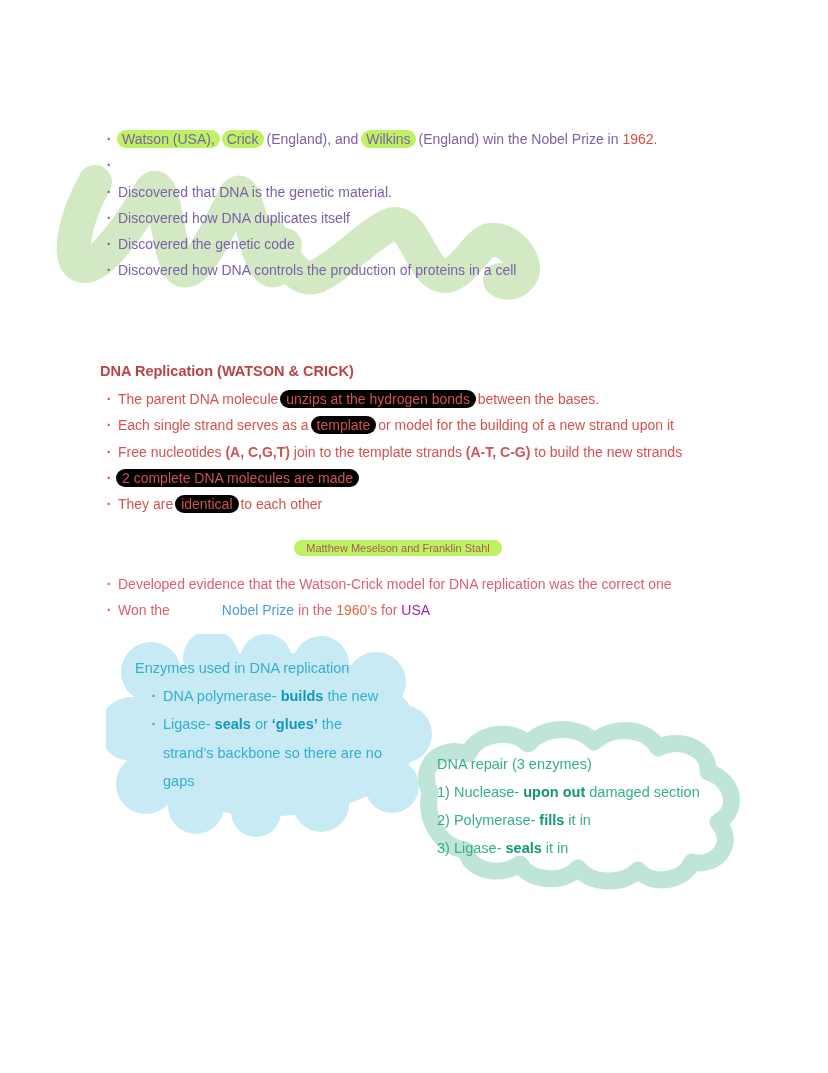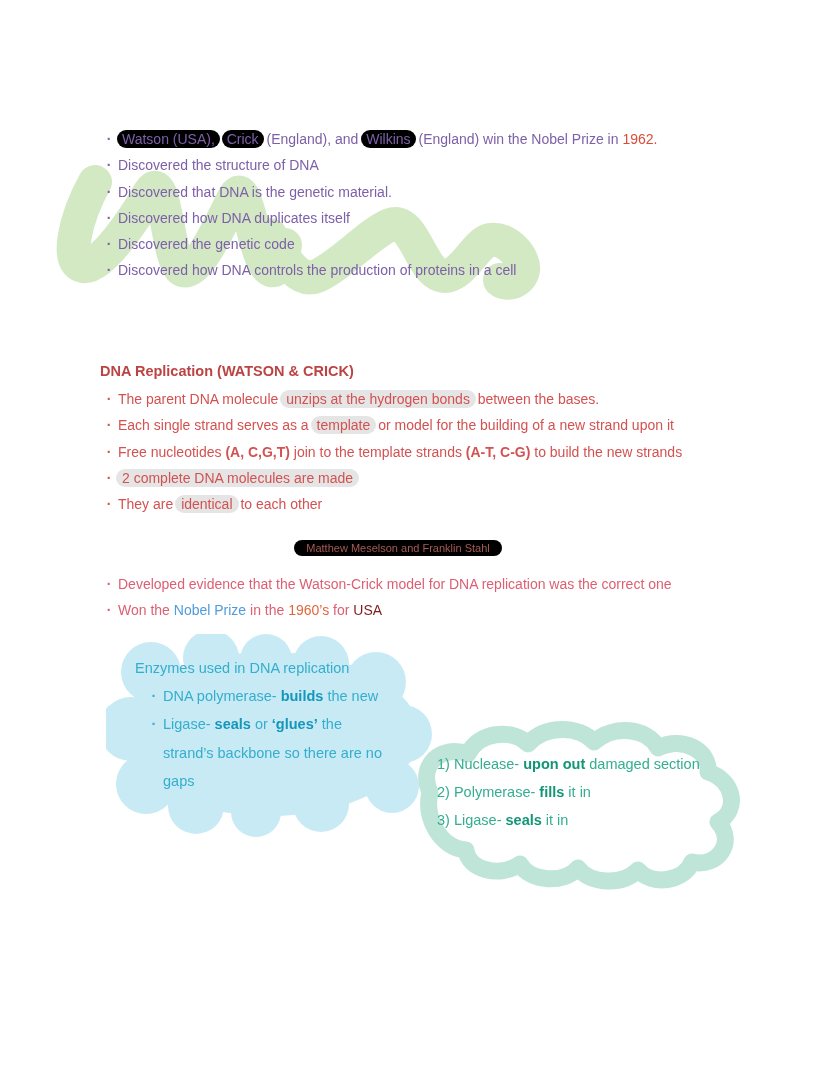--- a/index.html
+++ b/index.html
@@ -10,28 +10,28 @@
   }
   .abs{position:absolute;}
   .line{white-space:nowrap;line-height:26.3px;font-size:14px;display:flex;align-items:baseline;}
   .dot{display:inline-block;width:18px;text-align:center;flex:0 0 18px;font-weight:bold;}
   
   .purple{color:#7e60a8;}
   .red{color:#d45151;}
   .red-head{color:#bc4343;font-size:14.5px;line-height:26px;font-weight:bold;}
   .maroon{color:#a85a55;}
   .pinkred{color:#dc5f72;}
-  .c-blue{color:#4f9bdc;}
+  .c-blue{color:#4f9bdc;margin-left:48px;}
   .c-orange{color:#e2663c;}
-  .c-usa{color:#7f1d1d;margin-top:36px;}
+  .c-usa{color:#a21caf;margin-top:36px;}
   .c-year{color:#db4b38;}
   .bold{font-weight:bold;}
   
-  .hl-green{background:#000000;border-radius:9px;padding:1px 5px;margin:0 -1px;}
-  .hl-pink{background:#e5e5e5;border-radius:10px;padding:1px 6px;margin:18px -2px;}
+  .hl-green{background:#bef264;border-radius:9px;padding:1px 5px;margin:0 -1px;}
+  .hl-pink{background:#000000;border-radius:10px;padding:1px 6px;margin:18px -2px;}
   
   #squiggle{left:55px;top:158px;width:510px;height:148px;z-index:0;}
   #sec-nobel{left:100px;top:126px;z-index:1;}
   #sec-replication{left:100px;top:358px;z-index:1;}
   #sec-repl-bullets{margin-top:2px;}
   #meselson-heading{left:0;top:542px;width:796px;text-align:center;font-size:11px;z-index:1;}
   #meselson-heading .hl-green{padding:2px 12px;border-radius:12px;}
   #sec-meselson-bullets{left:100px;top:571px;z-index:1;}
   
   #enzyme-cloud-shape{left:106px;top:634px;width:326px;height:204px;z-index:0;}
@@ -55,21 +55,20 @@
     <path d="M215,77 C230,105 245,125 262,118 C285,108 315,75 335,67 C358,58 365,110 385,117 C405,124 420,85 435,82 C452,79 470,100 468,112 C466,124 452,128 445,122"></path>
   </svg>
 
   <div id="sec-nobel" class="abs purple">
     <div class="line">
         <span class="dot">·</span>
         <span><span class="hl-green">Watson (USA),</span><span> </span><span class="hl-green">Crick</span><span> (England), and </span><span class="hl-green">Wilkins</span><span> (England) win the Nobel Prize in </span><span class="c-year">1962.</span></span>
       </div>
     <div class="line">
         <span class="dot">·</span>
-        <span><span>Discovered the structure of DNA</span></span>
       </div>
     <div class="line">
         <span class="dot">·</span>
         <span><span>Discovered that DNA is the genetic material.</span></span>
       </div>
     <div class="line">
         <span class="dot">·</span>
         <span><span>Discovered how DNA duplicates itself</span></span>
       </div>
     <div class="line">
@@ -154,18 +153,19 @@
       </div>
     <div class="cl cont">
         <span><span>gaps</span></span>
       </div>
   </div>
 
   <svg id="repair-cloud-shape" class="abs" viewBox="0 0 352 182">
     <path d="M 30 78 C 18 52, 40 30, 68 40 C 78 18, 112 14, 128 30 C 146 10, 180 12, 194 28 C 214 10, 248 14, 258 34 C 282 22, 310 36, 308 58 C 334 66, 340 96, 318 108 C 336 128, 318 154, 292 148 C 284 168, 252 172, 238 156 C 222 172, 190 170, 178 154 C 164 170, 130 168, 120 150 C 100 164, 68 156, 66 136 C 40 134, 24 104, 30 78 Z" fill="none" stroke="#bfe4d8" stroke-width="17" stroke-linejoin="round"></path>
   </svg>
   <div id="repair-cloud-text" class="abs">
+    <div class="cl">DNA repair (3 enzymes)</div>
     <div class="cl"><span><span>1) Nuclease- </span><span class="bold">upon out</span><span> damaged section</span></span></div>
     <div class="cl"><span><span>2) Polymerase- </span><span class="bold">fills</span><span> it in</span></span></div>
     <div class="cl"><span><span>3) Ligase- </span><span class="bold">seals</span><span> it in</span></span></div>
   </div>
 
 </div>
 
 </body></html>

